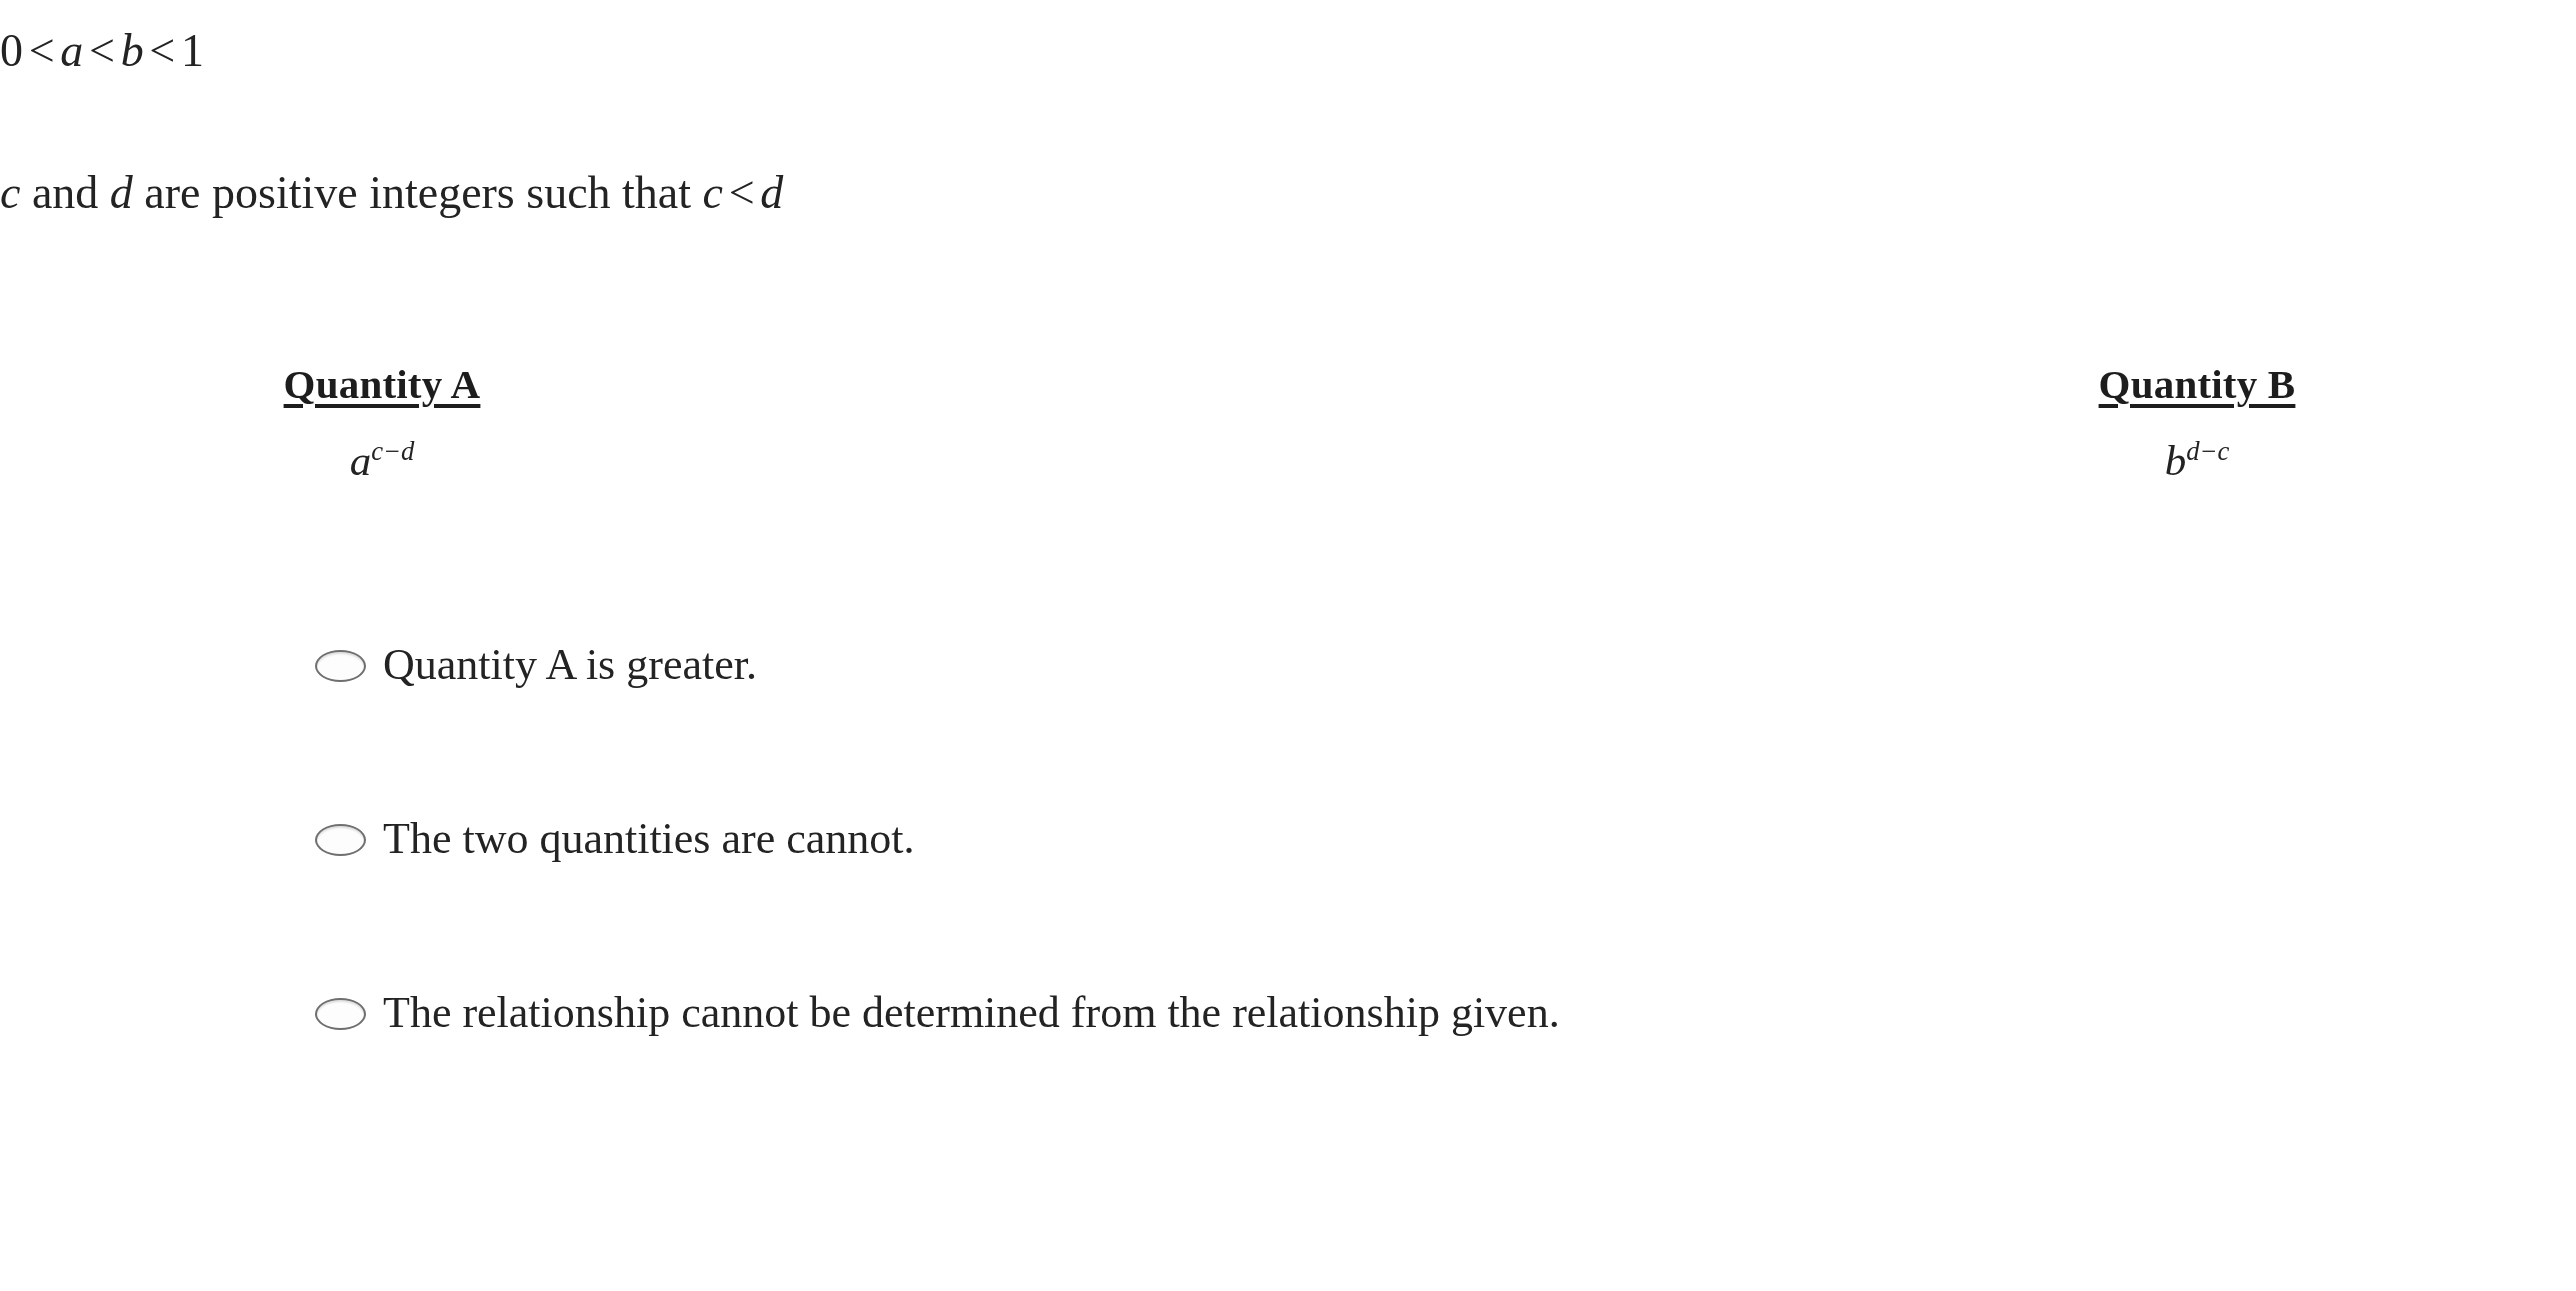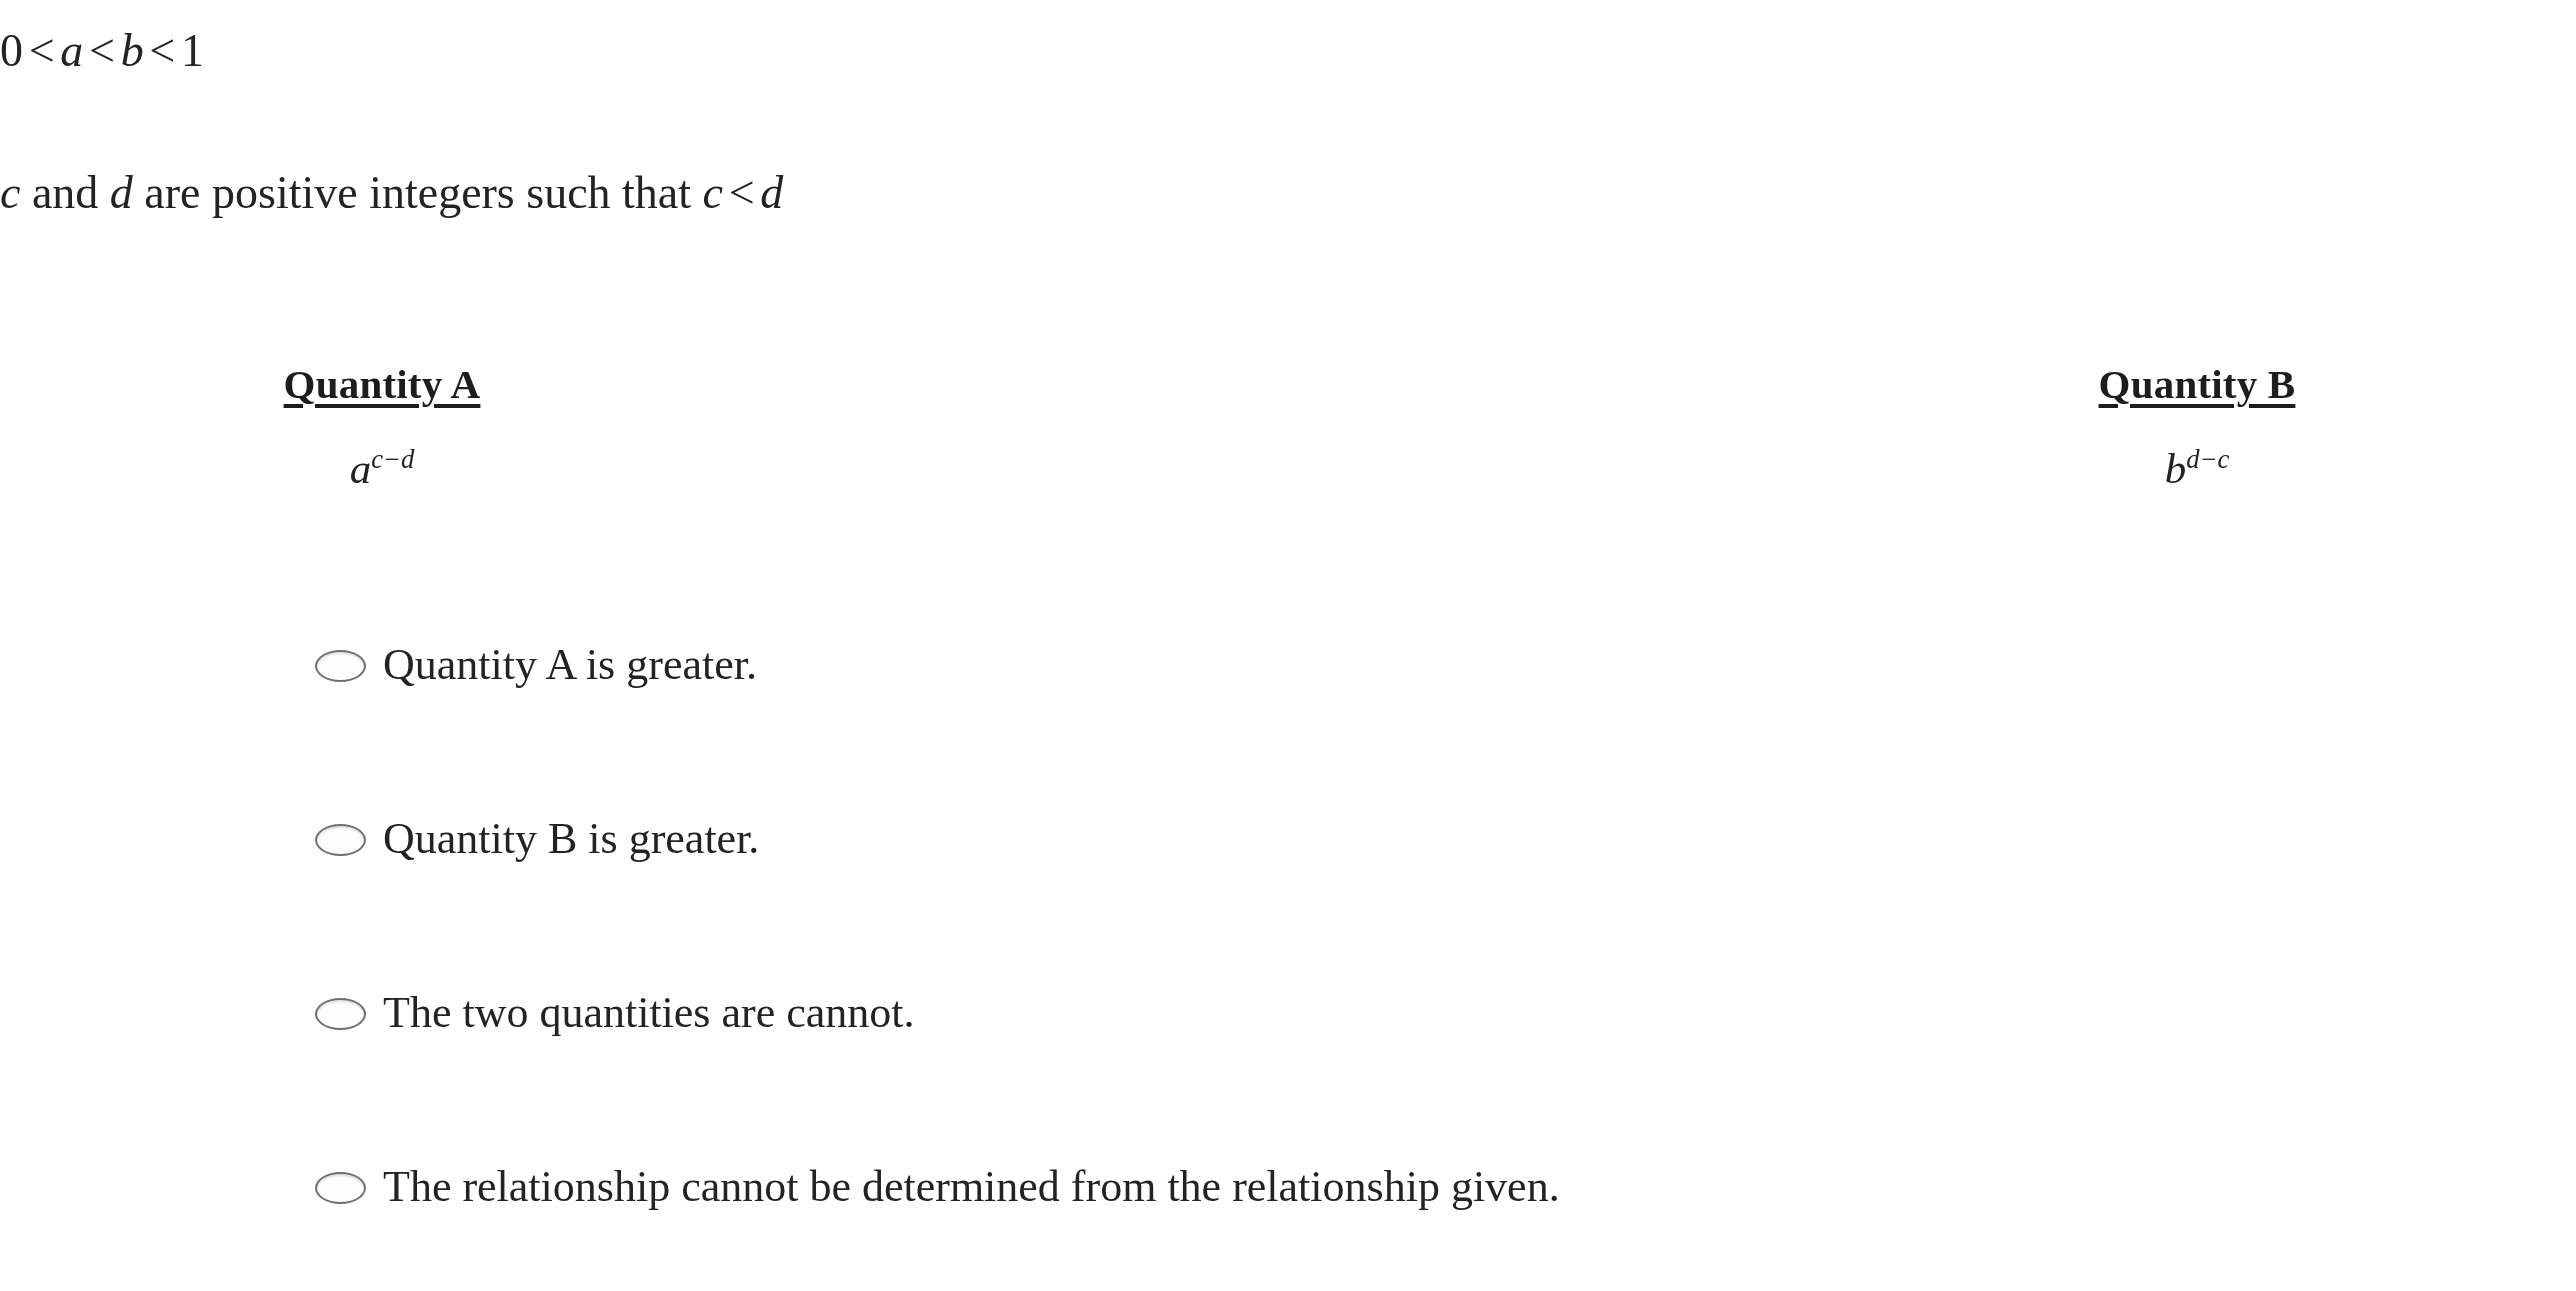--- a/index.html
+++ b/index.html
@@ -75,21 +75,21 @@
   .q-heading {
     font-size: 41px;
     font-weight: bold;
     text-decoration: underline;
     text-underline-offset: 5.7px;
     color: #1d1d1d;
     letter-spacing: 0.2px;
     white-space: nowrap;
   }
   .q-expr {
-    margin-top: 36px;
+    margin-top: 28px;
     font-size: 43px;
     color: #232323;
   }
   .q-expr sup {
     font-size: 0.62em;
     vertical-align: super;
     line-height: 0;
   }
 
   
@@ -160,24 +160,20 @@
 
   </div>
 
   <div class="choices">
 
     <div class="choice">
       <span class="radio"></span>
       <span class="choice-label">Quantity A is greater.</span>
     </div>
 
-    <div class="choice">
-      <span class="radio"></span>
-      <span class="choice-label">Quantity B is greater.</span>
-    </div>
 
     <div class="choice">
       <span class="radio"></span>
       <span class="choice-label">The two quantities are cannot.</span>
     </div>
 
     <div class="choice">
       <span class="radio"></span>
       <span class="choice-label">The relationship cannot be determined from the relationship given.</span>
     </div>

